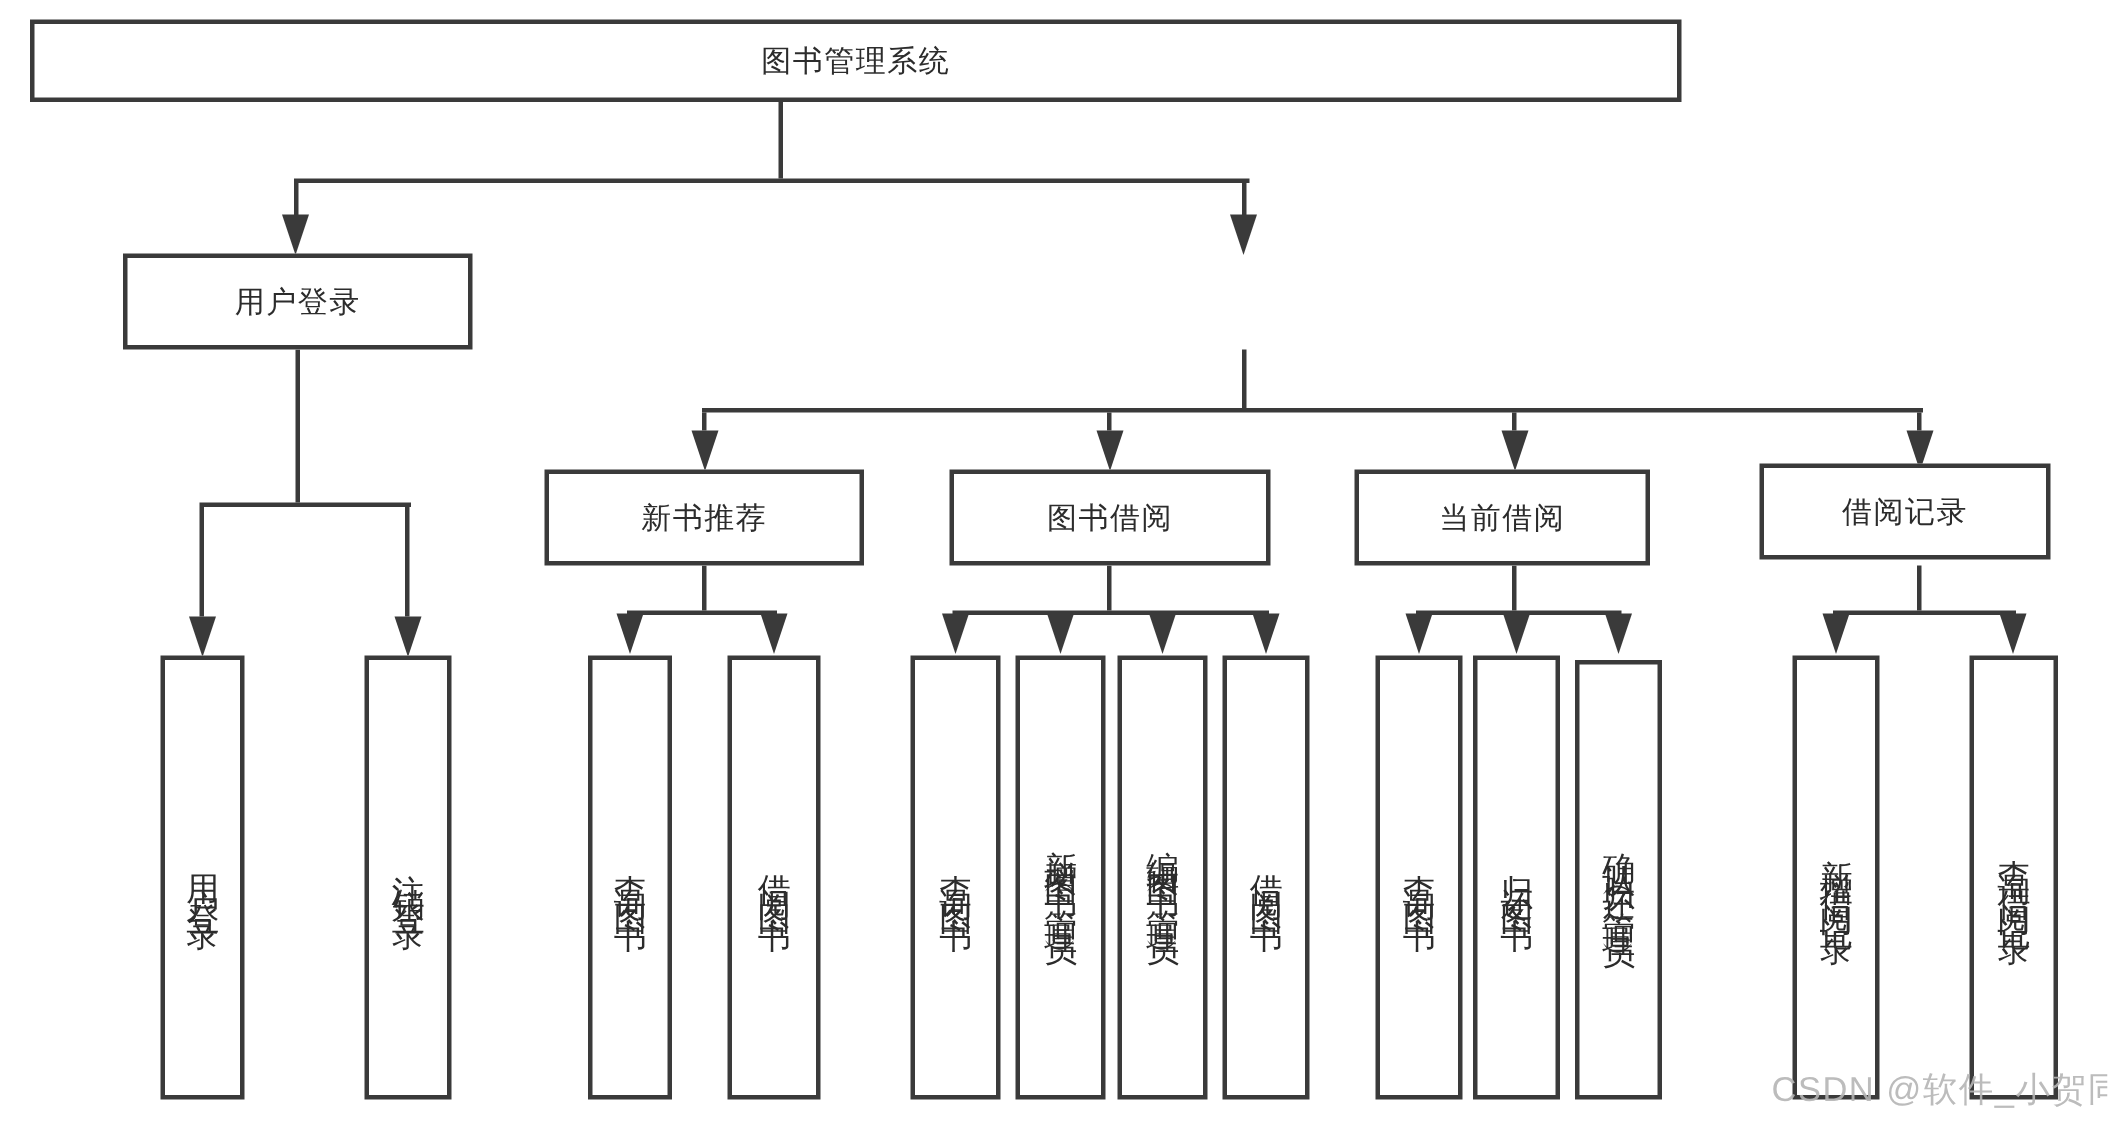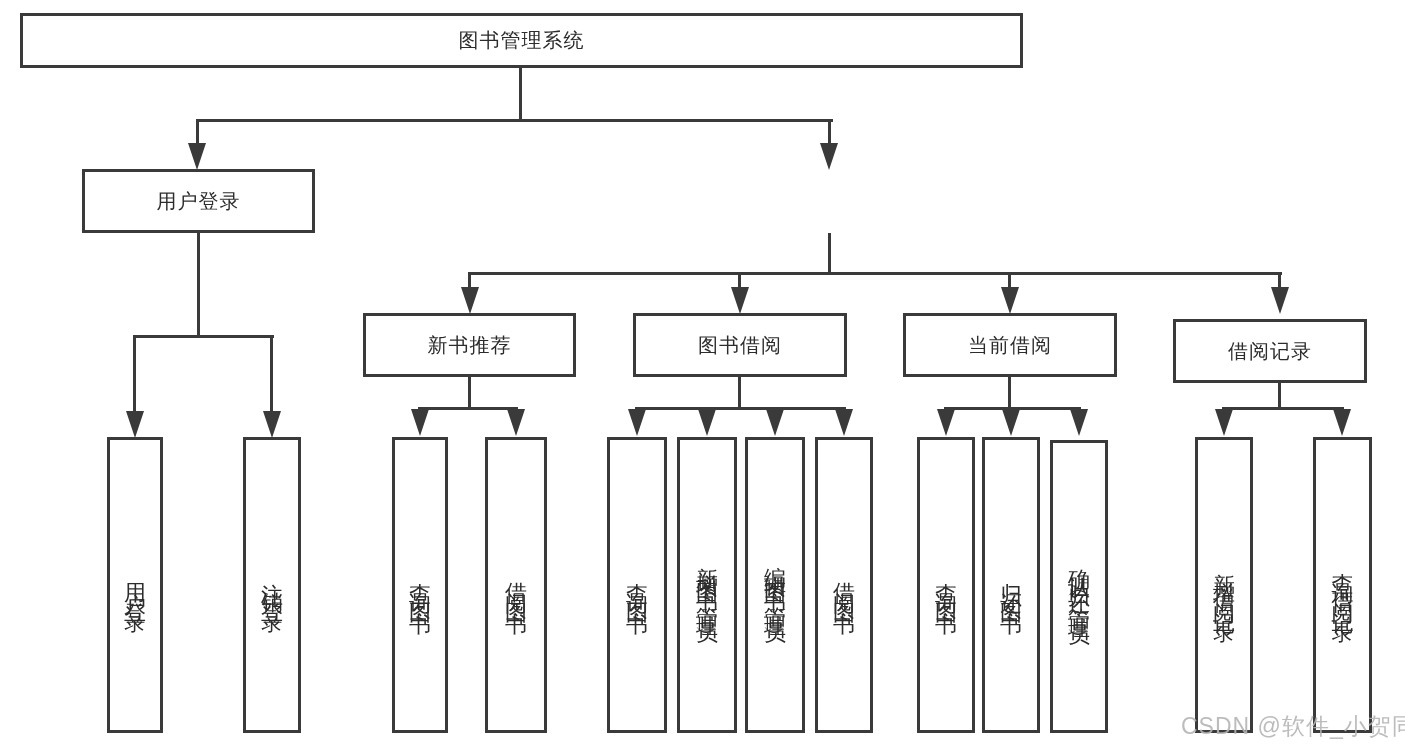--- a/index.html
+++ b/index.html
@@ -31,21 +31,21 @@
   .watermark{
     position:absolute;left:1181px;top:711px;z-index:5;
     font-size:23px;color:#b5b5b5;opacity:.9;letter-spacing:1px;white-space:nowrap;
   }
 </style>
 </head>
 <body>
 
 <div class="canvas">
 
-  <div class="hbox" style="left:20px;top:13px;width:1003px;height:55px">
+  <div class="hbox" style="left:20px;top:13px;width:1101px;height:55px">
     <span>图书管理系统</span>
   </div>
 
   <div class="vline" style="left:519px;top:68px;height:51px"></div>
   <div class="hline" style="left:196px;top:119px;width:637px"></div>
   <div class="vline" style="left:196px;top:122px;height:22px"></div>
   <div class="arrow" style="left:188px;top:143px"></div>
   <div class="vline" style="left:828px;top:122px;height:22px"></div>
   <div class="arrow" style="left:820px;top:143px"></div>
 
@@ -70,24 +70,24 @@
   <div class="arrow" style="left:1001px;top:287px"></div>
   <div class="vline" style="left:1278px;top:275px;height:12px"></div>
   <div class="arrow" style="left:1271px;top:287px"></div>
 
   <div class="hbox" style="left:633px;top:313px;width:214px;height:64px">
     <span>图书借阅</span>
   </div>
   <div class="hbox" style="left:363px;top:313px;width:213px;height:64px">
     <span>新书推荐</span>
   </div>
-  <div class="hbox" style="left:903px;top:313px;width:214px;height:64px">
+  <div class="hbox" style="left:903px;top:313px;width:197px;height:64px">
     <span>当前借阅</span>
   </div>
-  <div class="hbox" style="left:1173px;top:319px;width:194px;height:64px">
+  <div class="hbox" style="left:1173px;top:309px;width:194px;height:64px">
     <span>借阅记录</span>
   </div>
 
   <div class="vline" style="left:468px;top:377px;height:30px"></div>
   <div class="hline" style="left:418px;top:407px;width:100px"></div>
   <div class="arrow" style="left:411px;top:409px"></div>
   <div class="arrow" style="left:507px;top:409px"></div>
 
   <div class="vline" style="left:738px;top:377px;height:30px"></div>
   <div class="hline" style="left:635px;top:407px;width:211px"></div>

